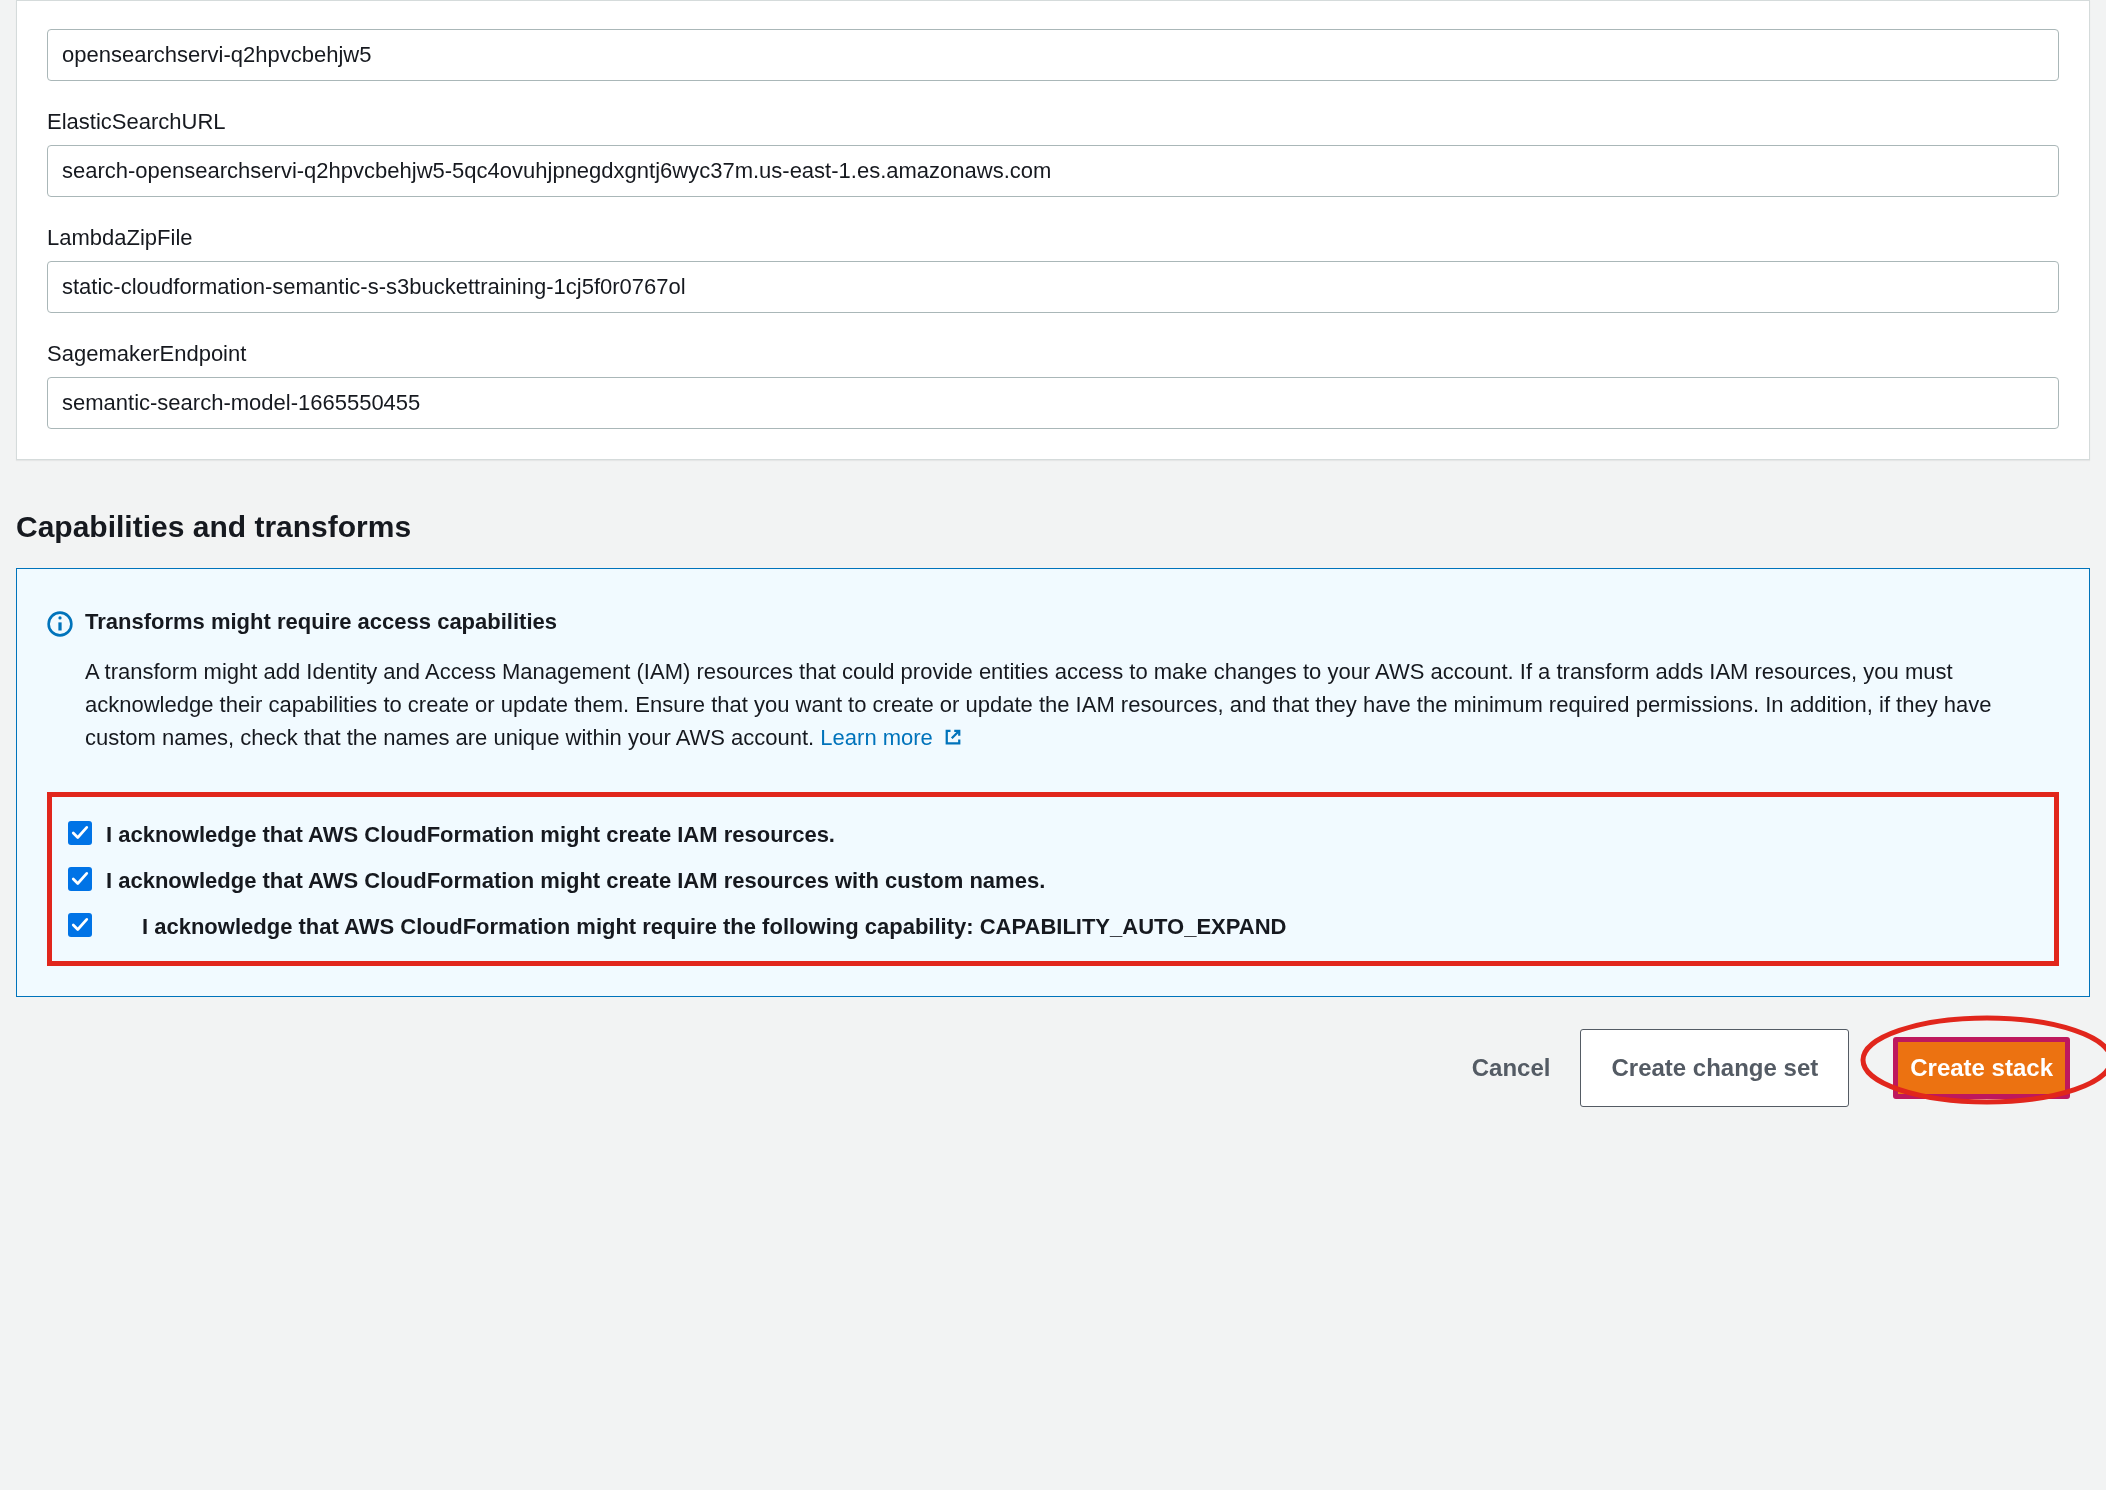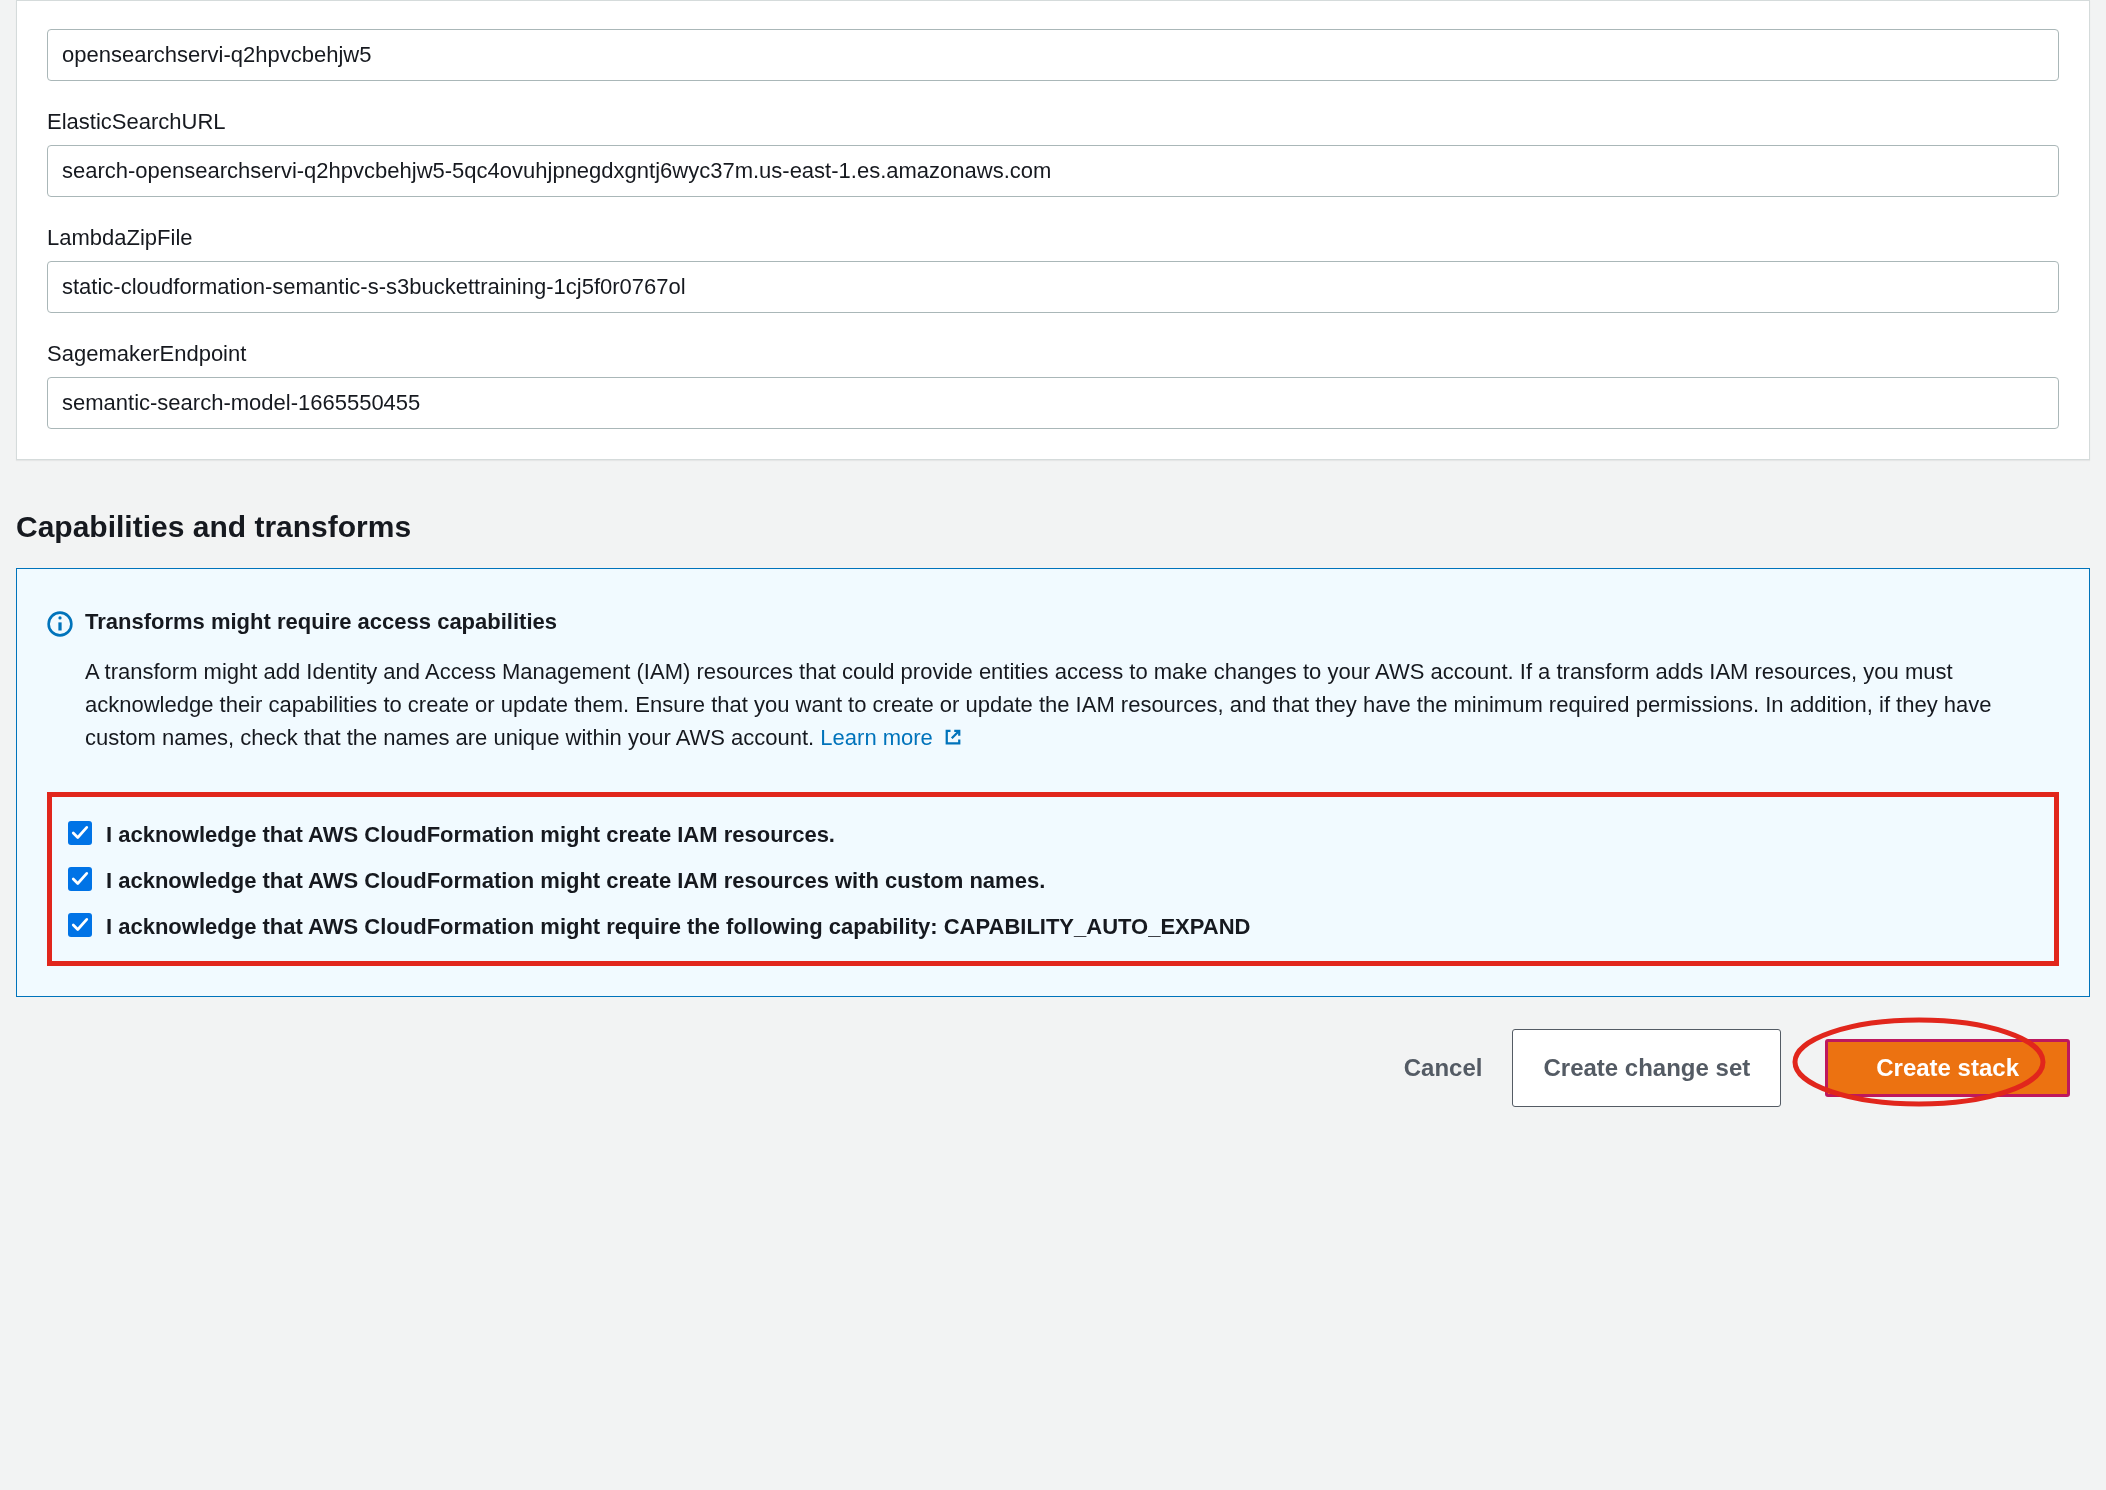--- a/index.html
+++ b/index.html
@@ -86,21 +86,21 @@
     border: 5px solid #e1261c;
     margin-top: 36px;
     margin-left: 0px;
     padding: 22px 16px 18px 16px;
   }
   .check-row {
     display: flex;
     align-items: flex-start;
     margin-bottom: 14px;
   }
-  .check-row:last-child { margin-bottom: 0; }
+  .check-row:last-child { margin-bottom: 0; gap: 36px; }
   .checkbox {
     flex: 0 0 auto;
     width: 24px;
     height: 24px;
     border-radius: 3px;
     background: #0073e6;
     margin-right: 14px;
     margin-top: 2px;
     position: relative;
     border: none;
@@ -148,25 +148,25 @@
   .circle-highlight {
     position: absolute;
     pointer-events: none;
     left: -16px;
     top: -18px;
     width: 260px;
     height: 94px;
   }
   .btn-primary {
     background: #ec7211;
-    border: 3px solid #be185d;
+    border: 5px solid #be185d;
     color: #fff;
     font-size: 24px;
     font-weight: 700;
-    padding: 12px 48px;
+    padding: 12px 12px;
     border-radius: 3px;
     cursor: pointer;
     font-family: inherit;
   }
 </style>
 </head>
 <body>
 
 <div class="panel">
 

